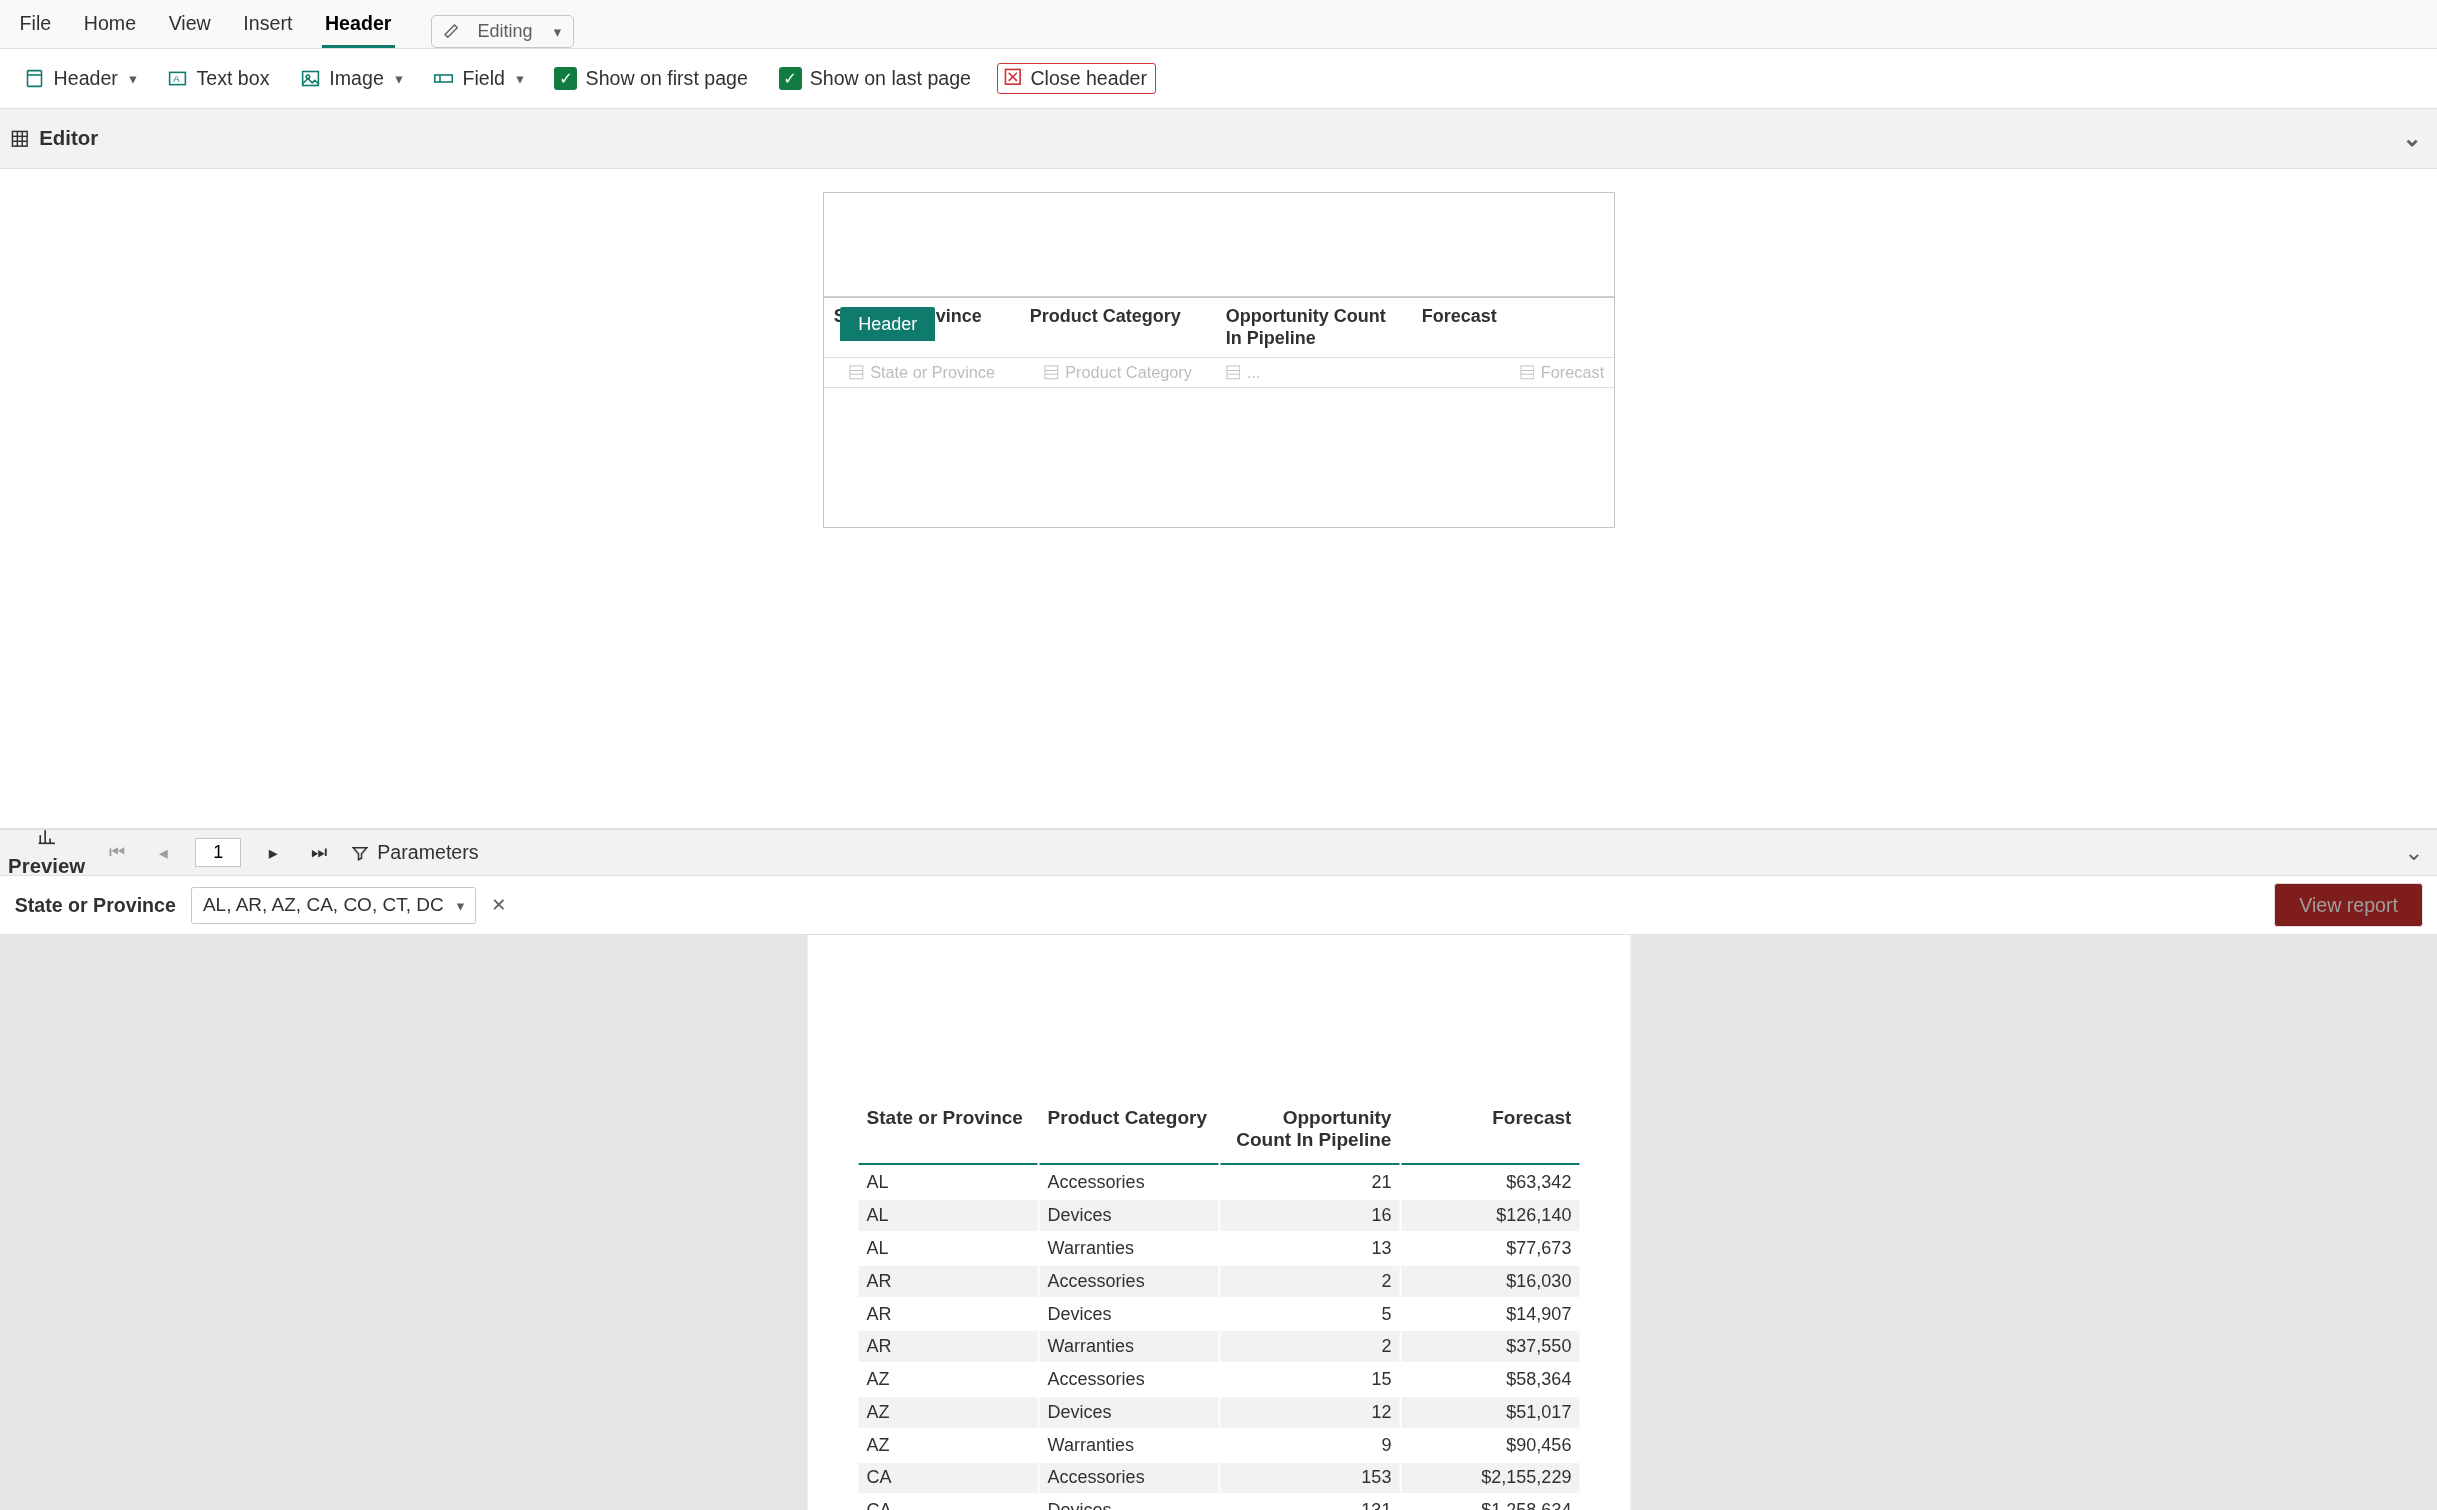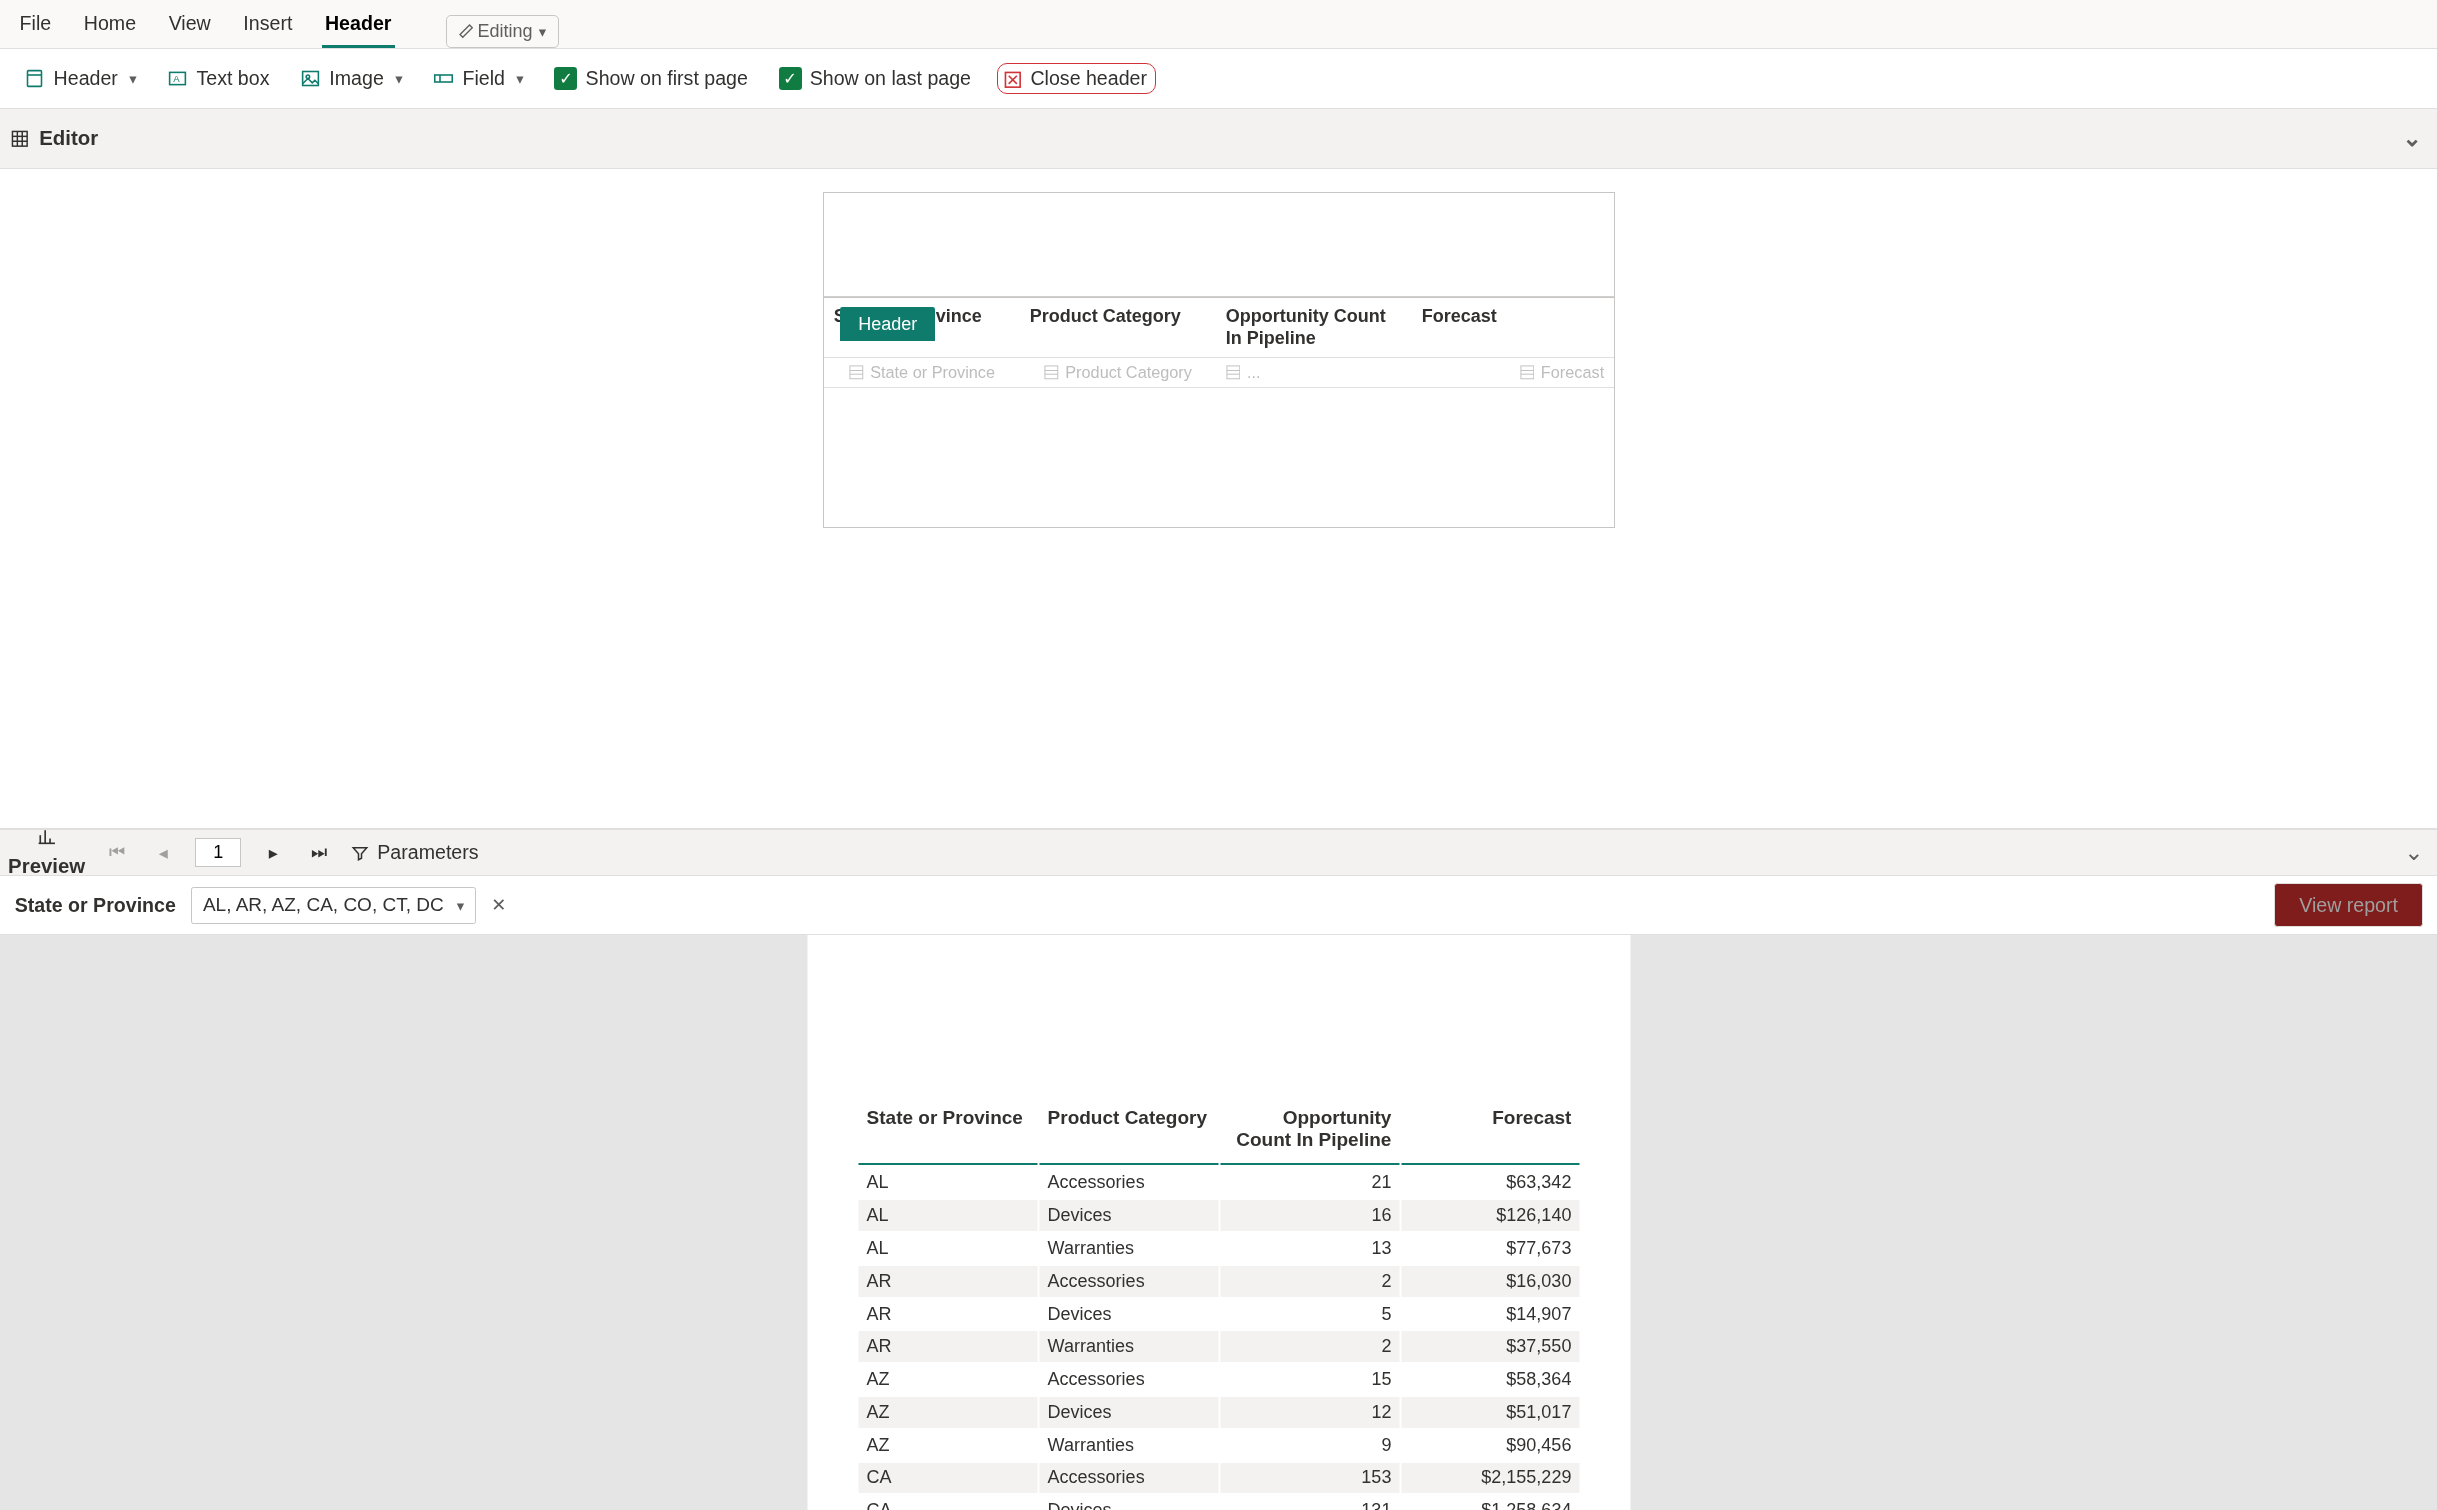--- a/index.html
+++ b/index.html
@@ -3,29 +3,29 @@
 <meta charset="utf-8">
 <style>
 * { margin: 0; padding: 0; box-sizing: border-box; font-family: "Segoe UI", Tahoma, sans-serif; }
 html, body { width: 2438px; height: 1511px; background: #f8f9fa; font-size: 19.6px; color: #323130; overflow: hidden; }
 .app { display: flex; flex-direction: column; height: 100%; }
 
 
 .menu-tabs { height: 49px; display: flex; align-items: flex-end; padding: 0 16.3px; gap: 26px; border-bottom: 0.8px solid #e1dfdd; background: #faf9f8; }
 .menu-tab { padding: 11.4px 3.3px 9.8px; font-size: 19.6px; color: #323130; cursor: pointer; border-bottom: 3.3px solid transparent; }
 .menu-tab.active { font-weight: 600; border-bottom-color: #0f7b6c; color: #000; }
-.mode-btn { margin-left: 25px; display: inline-flex; align-items: center; gap: 3px; border: 0.8px solid #c8c6c4; border-radius: 4.9px; padding: 4.9px 11.4px; font-size: 18px; color: #605e5c; cursor: pointer; }
+.mode-btn { margin-left: 10px; display: inline-flex; align-items: center; gap: 18px; border: 0.8px solid #c8c6c4; border-radius: 4.9px; padding: 4.9px 11.4px; font-size: 18px; color: #605e5c; cursor: pointer; }
 .mode-btn svg { width: 16.3px; height: 16.3px; }
 
 
 .ribbon { height: 60px; display: flex; align-items: center; gap: 21px; padding: 0 19.6px; border-bottom: 0.8px solid #e1dfdd; background: #fff; }
 .ribbon-btn { display: inline-flex; align-items: center; gap: 8.1px; font-size: 19.6px; color: #323130; cursor: pointer; padding: 4.9px 4.9px; }
 .ribbon-btn svg { width: 21px; height: 21px; }
 .ribbon-btn.toggle .check { width: 23px; height: 23px; background: #107c41; border-radius: 3.3px; display: inline-flex; align-items: center; justify-content: center; color: #fff; font-size: 16.3px; }
-.highlight-box { border: 1.6px solid #d13438; padding: 3.3px 8.1px 3.3px 4.9px; border-radius: 10px; display: inline-flex; align-items: flex-end; gap: 8.1px; }
+.highlight-box { border: 1.6px solid #d13438; padding: 3.3px 8.1px 3.3px 4.9px; border-radius: 3px; display: inline-flex; align-items: flex-start; gap: 8.1px; }
 .highlight-box svg { color: #d13438; width: 19.6px; height: 19.6px; }
 .chev { font-size: 14.7px; color: #605e5c; margin-left: 3.3px; }
 
 
 .pane-header { height: 60px; display: flex; align-items: center; padding: 0 9.8px; gap: 9.8px; background: #f3f2f1; border-bottom: 0.8px solid #e1dfdd; font-size: 20.4px; font-weight: 700; color: #323130; }
 .pane-header svg { width: 19.6px; height: 19.6px; }
 .pane-collapse { margin-left: auto; font-size: 23px; color: #605e5c; padding-right: 6.5px; cursor: pointer; }
 
 
 .editor-canvas { flex: 1; background: #fff; position: relative; overflow: hidden; border-bottom: 0.8px solid #e1dfdd; }

